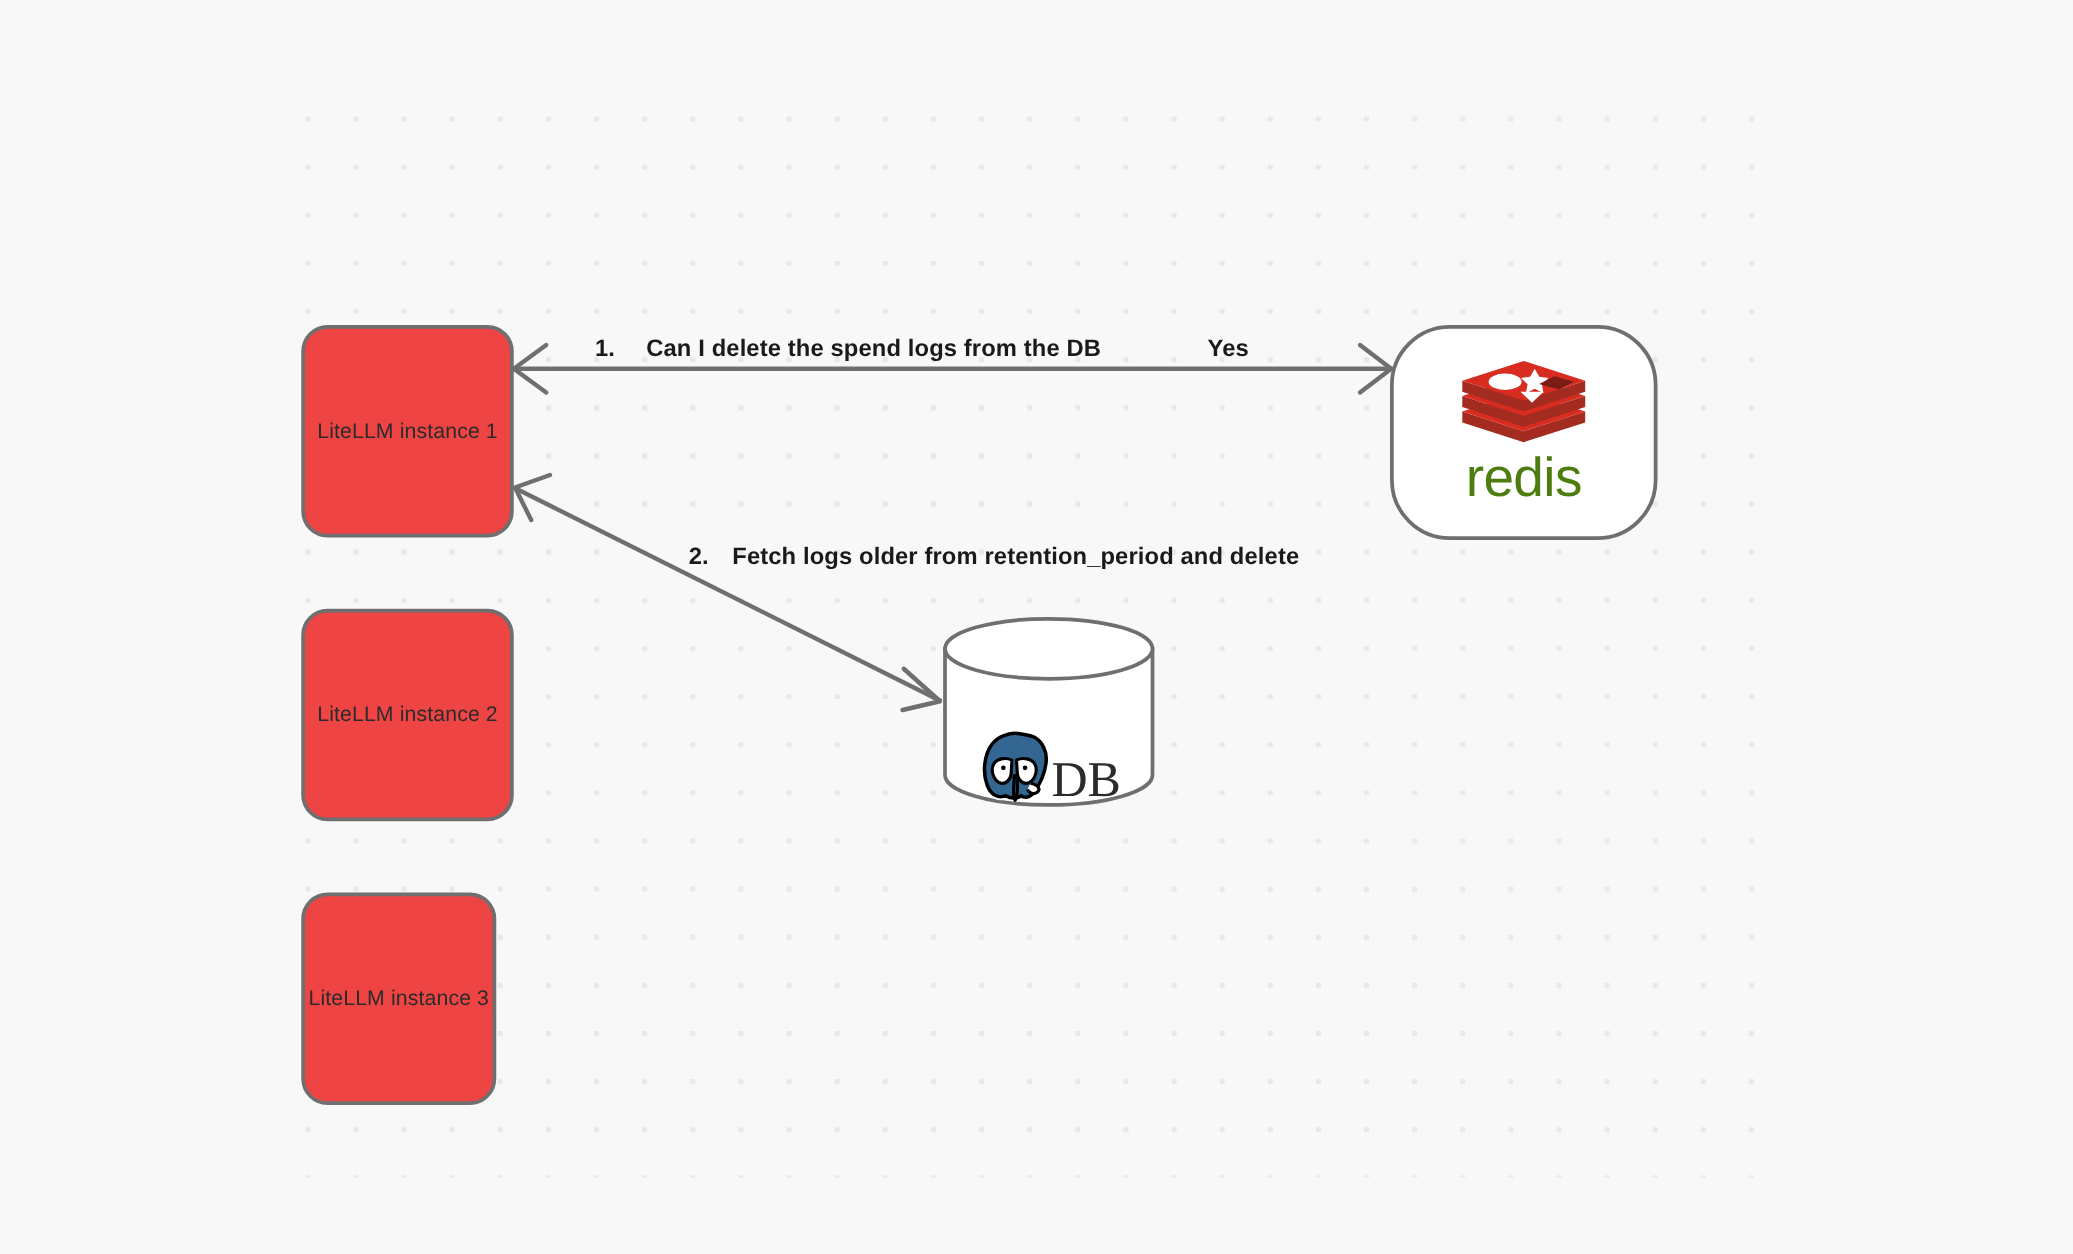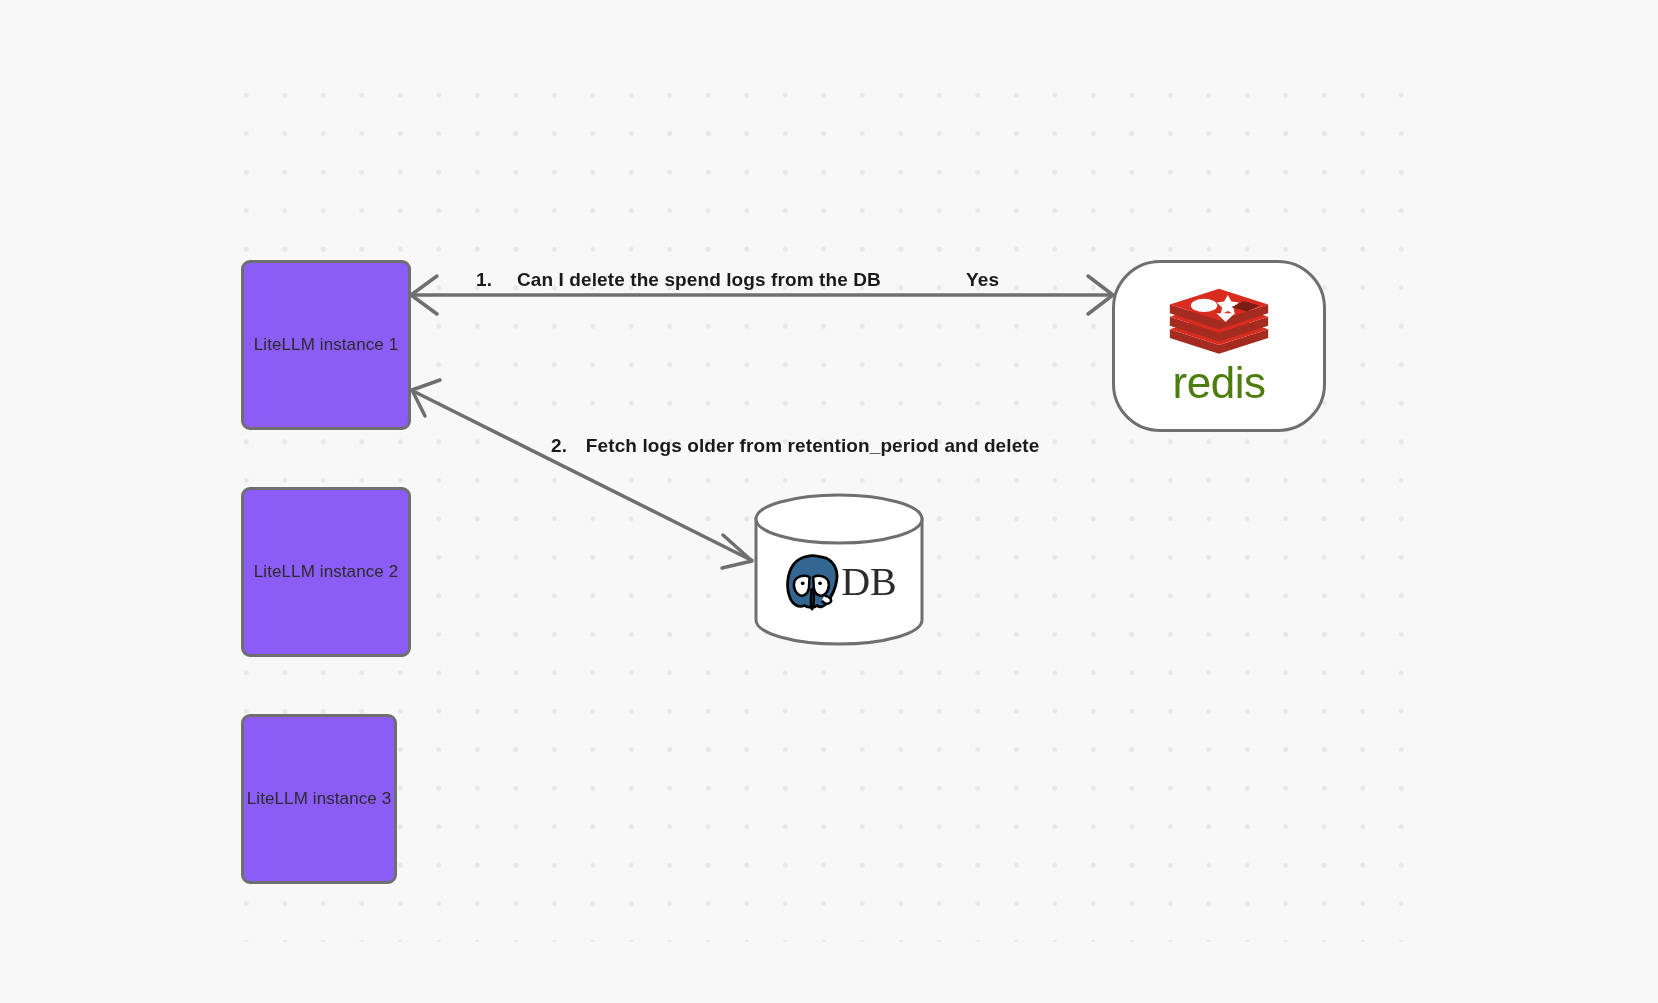--- a/index.html
+++ b/index.html
@@ -26,23 +26,23 @@
     height: 880px;
     background-image: radial-gradient(circle, #e8e8ea 2.2px, rgba(0,0,0,0) 2.4px);
     background-size: 38.5px 38.5px;
     background-position: 14px 14px;
     pointer-events: none;
   }
 
   
   .node-box {
     position: absolute;
-    background: #8b5cf6;
+    background: #ef4444;
     border: 3px solid #6f6f6f;
-    border-radius: 9px;
+    border-radius: 21px;
     box-sizing: border-box;
     display: flex;
     align-items: center;
     justify-content: center;
   }
   .node-box-label {
     font-size: 17px;
     color: #2b2b2b;
     font-family: "Liberation Sans", sans-serif;
     letter-spacing: 0.1px;
@@ -83,24 +83,24 @@
   #db-node {
     position: absolute;
     left: 753px;
     top: 492px;
     width: 172px;
     height: 155px;
   }
   #db-node svg.cyl { position:absolute; left:0; top:0; }
   #db-inner {
     position: absolute;
-    left: 0; top: 40px;
+    left: 0; top: 52px;
     width: 172px; height: 100px;
     display: flex;
-    align-items: center;
+    align-items: flex-end;
     justify-content: center;
   }
   #pg-elephant { width: 62px; height: 62px; display:block; }
   #db-text {
     font-size: 40px;
     color: #2b2b2b;
     font-family: "Liberation Serif", serif;
     font-weight: 400;
     line-height: 1;
     margin-left: -2px;

